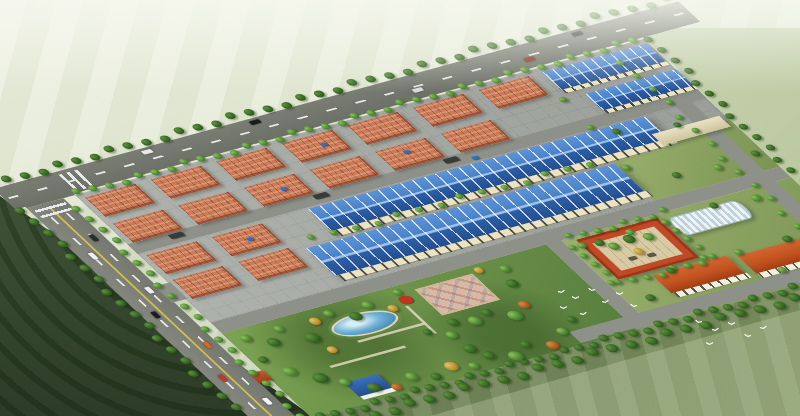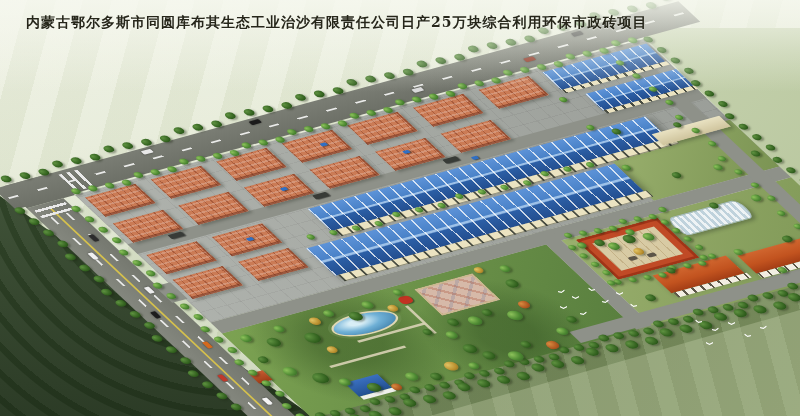--- a/index.html
+++ b/index.html
@@ -493,21 +493,20 @@
       <div class="car" style="left: 36px; top: 166px; width: 5px; height: 9px; position: absolute; background: rgb(237, 237, 237);"></div>
       <div class="car" style="left: 36px; top: 246px; width: 5px; height: 9px; position: absolute; background: rgb(212, 105, 30);"></div>
       <div class="car" style="left: 36px; top: 328px; width: 5px; height: 9px; position: absolute; background: rgb(245, 245, 245);"></div>
       <div class="car" style="left: 150px; top: 11px; width: 10px; height: 5px; position: absolute; background: rgb(232, 232, 232);"></div>
       <div class="car" style="left: 262px; top: 11px; width: 10px; height: 5px; position: absolute; background: rgb(27, 27, 27);"></div>
       <div class="car" style="left: 420px; top: 25px; width: 10px; height: 5px; position: absolute; background: rgb(217, 217, 217);"></div>
       <div class="car" style="left: 536px; top: 25px; width: 10px; height: 5px; position: absolute; background: rgb(140, 47, 29);"></div>
       <div class="car" style="left: 596px; top: 11px; width: 10px; height: 5px; position: absolute; background: rgb(43, 43, 43);"></div>
     </div>
   <div class="abs haze"></div>
-  <div class="abs" id="title">内蒙古鄂尔多斯市同圆库布其生态工业治沙有限责任公司日产25万块综合利用环保市政砖项目</div>
 <div class="bird" style="left: 558px; top: 290px; width: 7px; height: 3px; position: absolute; transform: rotate(-14deg);"></div>
     <div class="bird" style="left: 572px; top: 296px; width: 7px; height: 3px; position: absolute; transform: rotate(0deg);"></div>
     <div class="bird" style="left: 588px; top: 288px; width: 7px; height: 3px; position: absolute; transform: rotate(14deg);"></div>
     <div class="bird" style="left: 602px; top: 300px; width: 7px; height: 3px; position: absolute; transform: rotate(-14deg);"></div>
     <div class="bird" style="left: 616px; top: 292px; width: 7px; height: 3px; position: absolute; transform: rotate(0deg);"></div>
     <div class="bird" style="left: 630px; top: 304px; width: 7px; height: 3px; position: absolute; transform: rotate(14deg);"></div>
     <div class="bird" style="left: 580px; top: 312px; width: 7px; height: 3px; position: absolute; transform: rotate(-14deg);"></div>
     <div class="bird" style="left: 560px; top: 306px; width: 7px; height: 3px; position: absolute; transform: rotate(0deg);"></div>
     <div class="bird" style="left: 695px; top: 320px; width: 7px; height: 3px; position: absolute; transform: rotate(14deg);"></div>
     <div class="bird" style="left: 712px; top: 328px; width: 7px; height: 3px; position: absolute; transform: rotate(-14deg);"></div>

